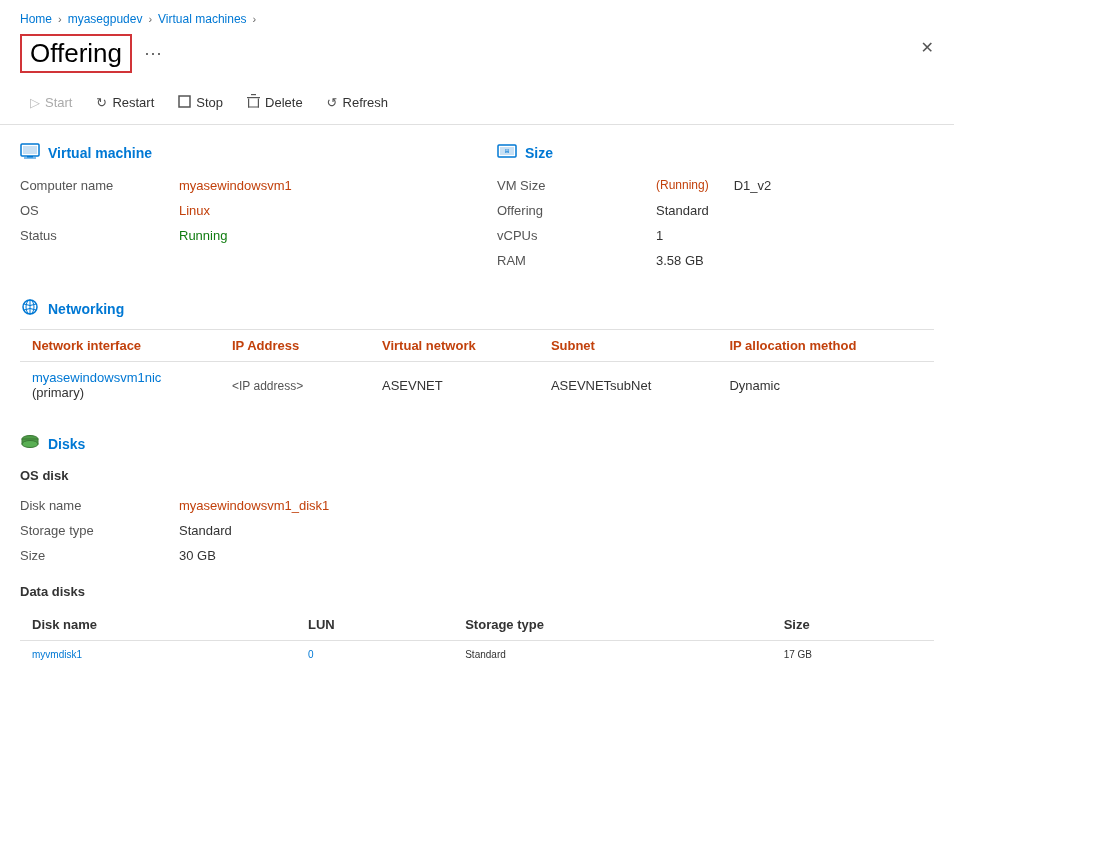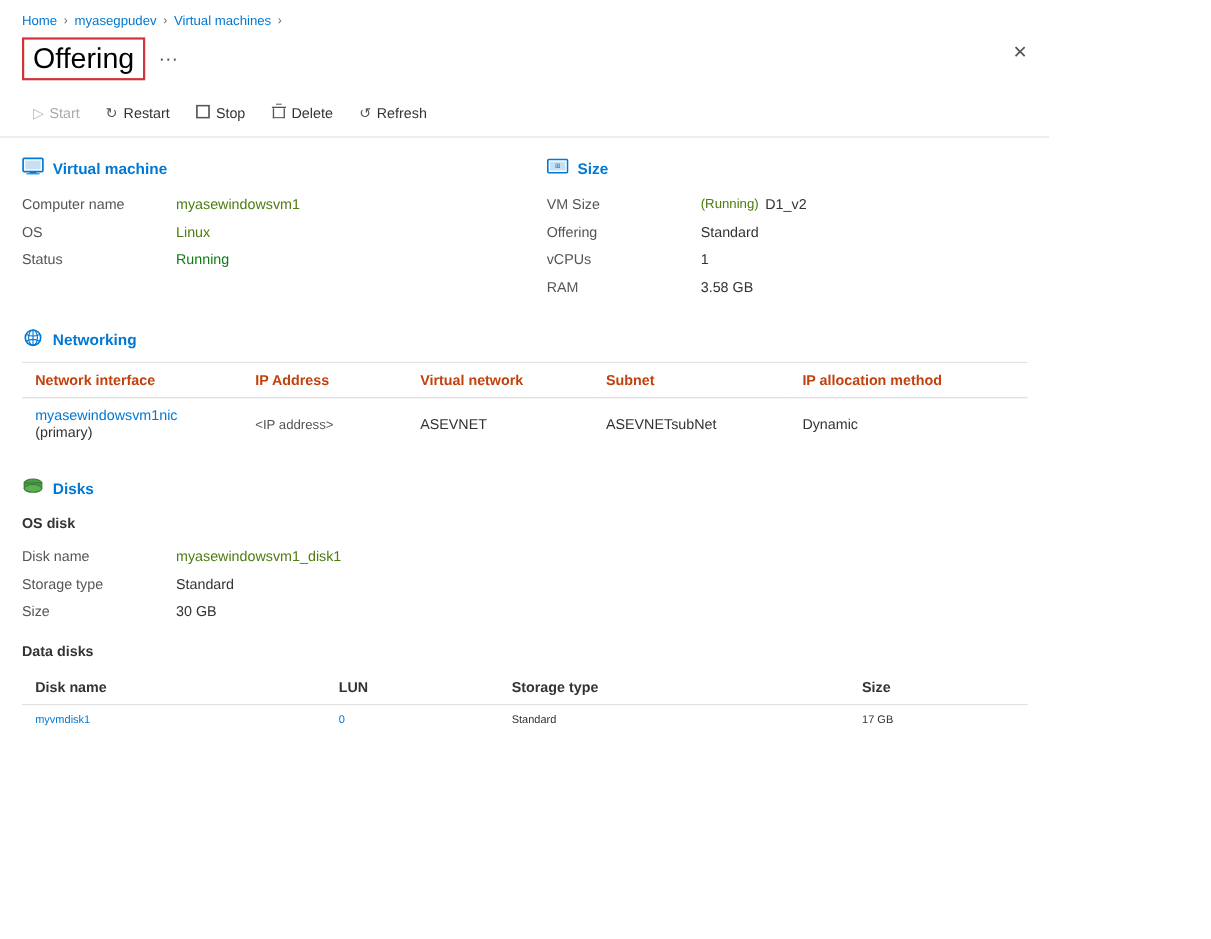--- a/index.html
+++ b/index.html
@@ -126,33 +126,34 @@
     }
 
     
     .detail-table {
       width: 100%;
     }
     .detail-row {
       display: flex;
       padding: 5px 0;
       align-items: flex-start;
+      gap: 19px;
     }
     .detail-label {
       width: 140px;
       color: #555;
       font-size: 13px;
       flex-shrink: 0;
     }
     .detail-value {
       color: #333;
       font-size: 13px;
     }
     .detail-value.link {
-      color: #4d7c0f;
+      color: #c2410c;
       cursor: pointer;
     }
     .detail-value.running { color: #107c10; }
 
     
     .networking-section {
       margin-bottom: 24px;
     }
     .networking-table {
       width: 100%;

